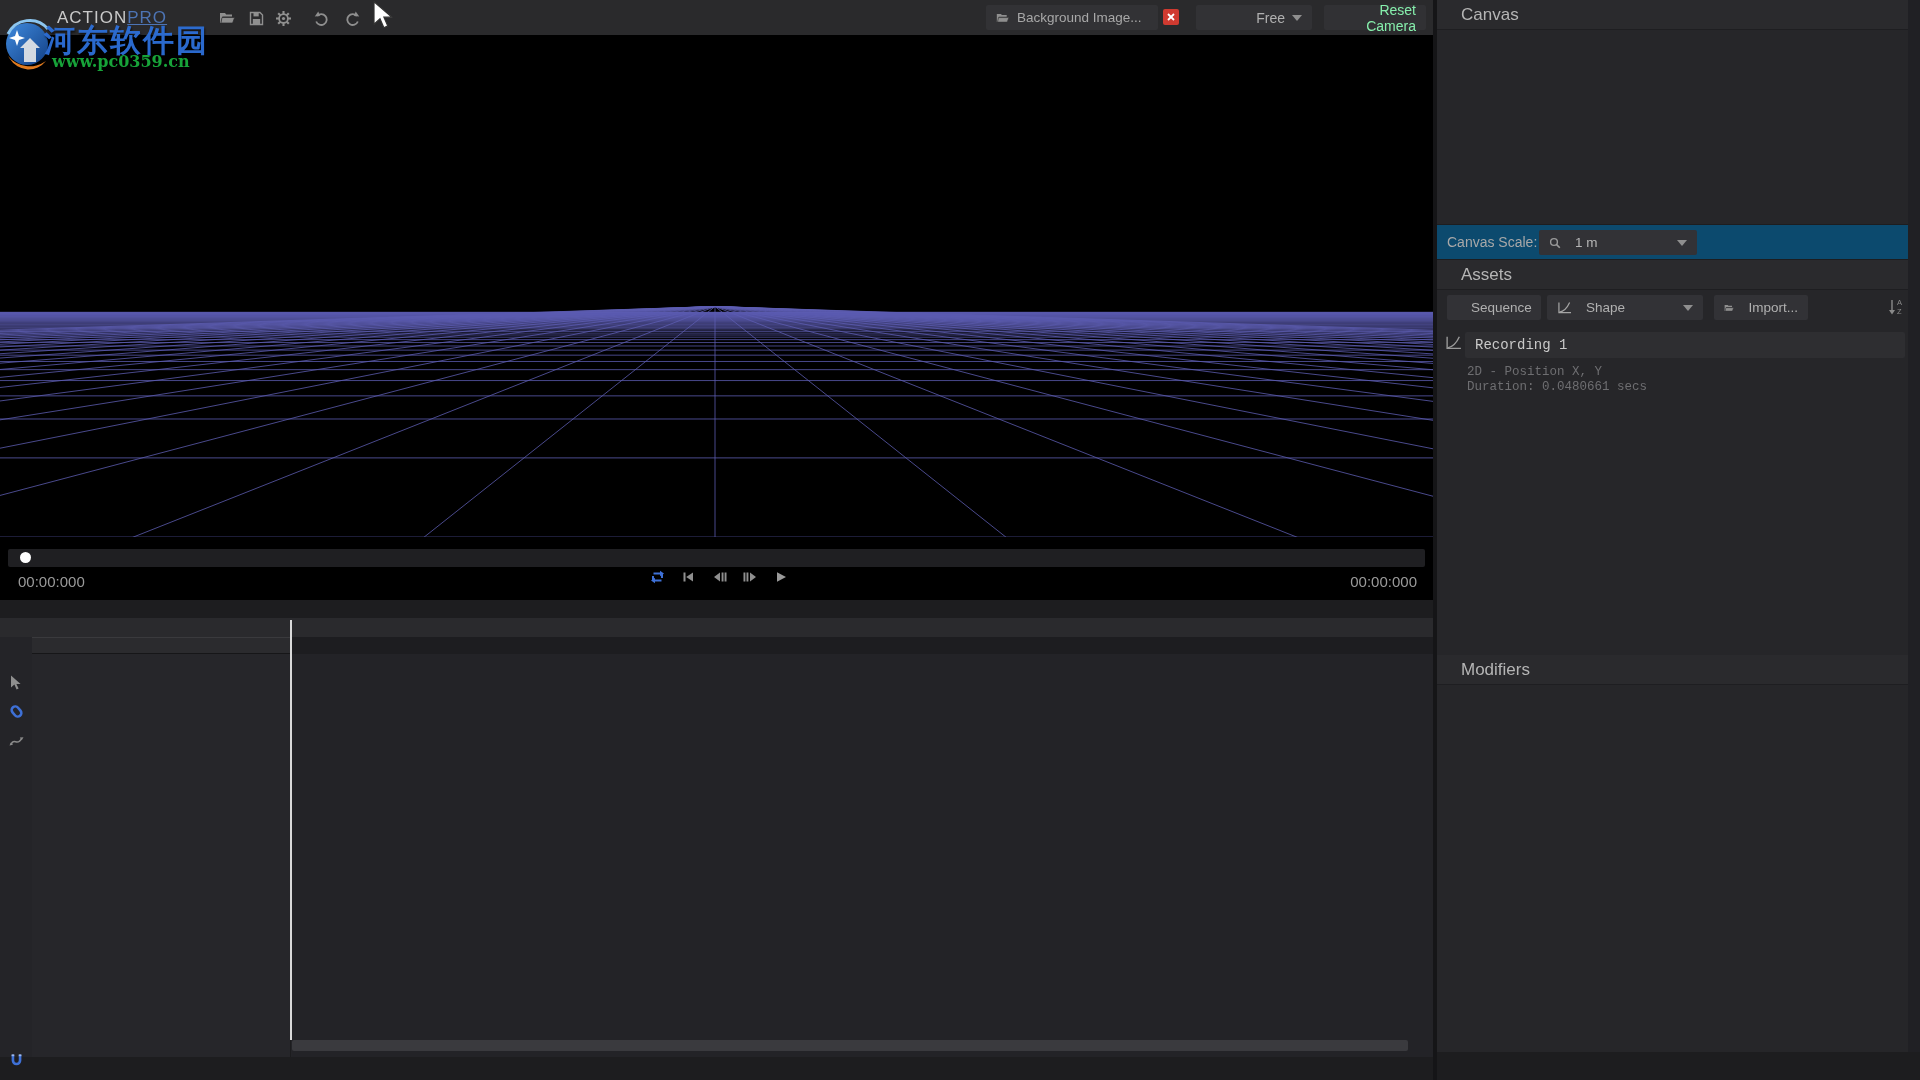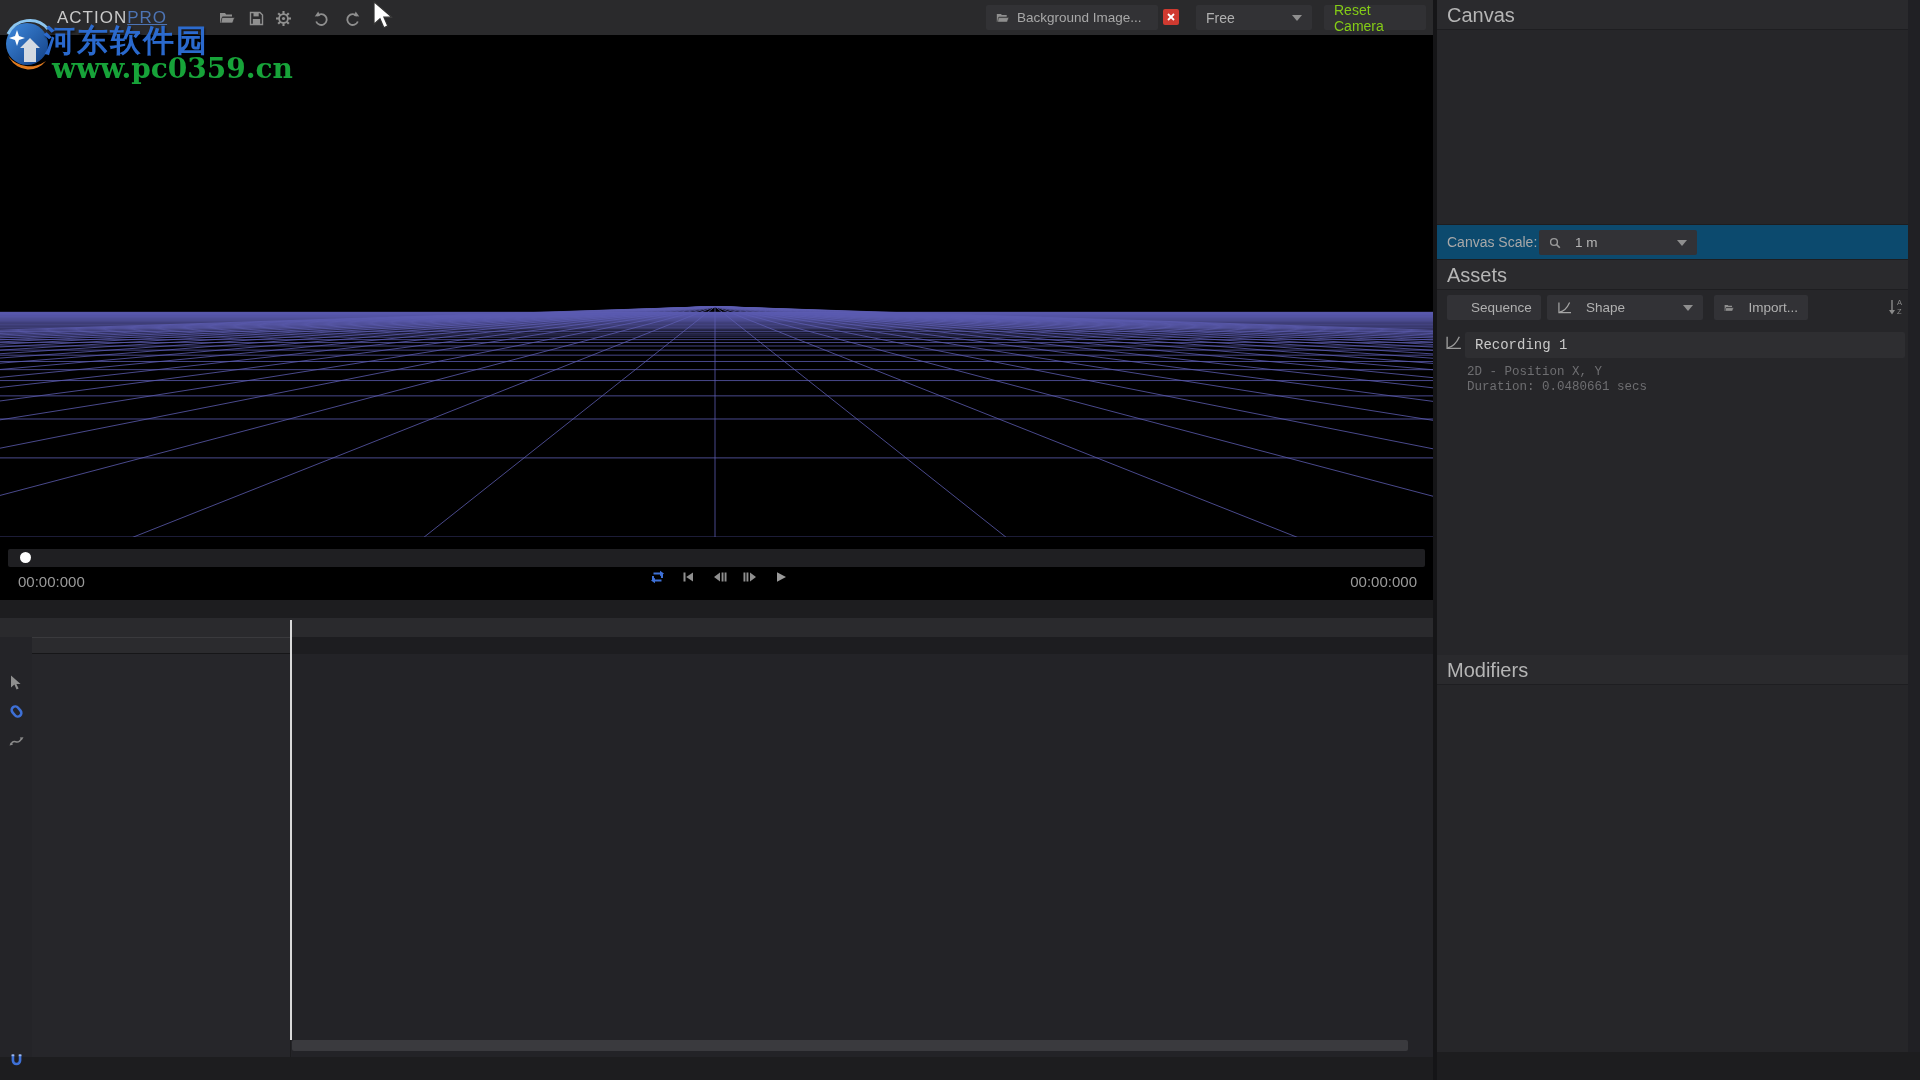--- a/index.html
+++ b/index.html
@@ -11,28 +11,28 @@
   #toolbar{left:0;top:0;width:1433px;height:35px;background:#2a2a2c;}
   .app-title{left:57px;top:8px;font-size:17px;letter-spacing:1px;}
   .app-title .t-main{color:#c9c9c9;}
   .app-title .t-accent{color:#4d74b4;text-decoration:underline;}
   .tb-icon{top:9px;width:18px;height:18px;display:flex;align-items:center;justify-content:center;cursor:pointer;}
   .tb-btn{display:flex;align-items:center;gap:7px;background:#323235;border-radius:2px;height:25px;
           padding:0 10px;font-size:13.5px;color:#a8a8a8;cursor:pointer;box-sizing:border-box;}
   #bg-image-btn{left:986px;top:5px;width:172px;}
   #bg-image-clear{left:1163px;top:9px;width:16px;height:16px;border-radius:2px;
                   display:flex;align-items:center;justify-content:center;cursor:pointer;background:var(--red,#cf3a30);}
-  #camera-mode{left:1196px;top:5px;width:116px;justify-content:space-between;font-size:14px;color:#b0b0b0;}
-  #reset-camera{left:1324px;top:5px;width:102px;justify-content:center;font-size:14px;color:#84cc16;background:#313134;}
+  #camera-mode{left:1196px;top:5px;width:116px;justify-content:flex-end;font-size:14px;color:#b0b0b0;}
+  #reset-camera{left:1324px;top:5px;width:102px;justify-content:center;font-size:14px;color:#86efac;background:#313134;text-align:right;}
 
   
   #watermark{left:0;top:0;width:360px;height:70px;z-index:50;pointer-events:none;margin-top:14px;}
   #wm-text{position:absolute;left:44px;top:6px;font-size:31px;font-weight:bold;color:var(--wm-blue,#2d6fd8);
            letter-spacing:2px;text-shadow:1px 2px 2px rgba(0,0,0,.6);opacity:.95;font-family:"DejaVu Sans",sans-serif;}
-  #wm-url{position:absolute;left:52px;top:38px;font-size:28px;font-weight:bold;color:var(--wm-green,#17a339);
+  #wm-url{position:absolute;left:52px;top:38px;font-size:16px;font-weight:bold;color:var(--wm-green,#17a339);
           font-family:"DejaVu Serif",serif;text-shadow:1px 1px 1px rgba(0,0,0,.5);}
 
   
   #viewport{left:0;top:35px;width:1433px;height:502px;background:#000;}
   #viewport svg{display:block;}
 
   
   #timeline{left:0;top:537px;width:1433px;height:63px;background:#000000;}
   #scrub-track{position:absolute;left:8px;top:12px;width:1417px;height:18px;background:#1f1f22;border-radius:2px;cursor:pointer;}
   #scrub-dot{position:absolute;left:20px;top:15px;width:11px;height:11px;border-radius:50%;background:#ffffff;cursor:grab;}
@@ -51,21 +51,21 @@
   #ds-trackhead{position:absolute;left:32px;top:19px;width:259px;height:17px;background:#2b2b2e;border-top:1px solid #3a3a3d;border-bottom:1px solid #161618;box-sizing:border-box;}
   #ds-grid{position:absolute;left:292px;top:19px;width:1141px;height:420px;background:#232327;}
   #ds-firstrow{position:absolute;left:292px;top:19px;width:1141px;height:17px;background:#1d1d20;}
   #playhead{position:absolute;left:290px;top:2px;width:2px;height:420px;background:var(--playhead,#d9d9d9);cursor:ew-resize;}
   #ds-hscroll{position:absolute;left:292px;top:422px;width:1116px;height:11px;background:#3a3a3e;border-radius:2px;cursor:pointer;}
 
   
   #rightgap{left:1433px;top:0;width:4px;height:1080px;background:#151517;}
   #rightpanel{left:1437px;top:0;width:483px;height:1052px;background:#262629;}
   .rp-header{position:absolute;left:0;width:483px;height:30px;background:#2a2a2d;border-bottom:1px solid #1e1e21;
-             font-size:20px;color:#b5b5b5;line-height:30px;padding-left:10px;box-sizing:border-box;}
+             font-size:17px;color:#b5b5b5;line-height:30px;padding-left:24px;box-sizing:border-box;}
   #rp-canvas-header{top:0;}
   #rp-scale-row{position:absolute;left:0;top:224px;width:565px;height:36px;background:#0c4a6e;
                 border-top:1px solid #1d1d1f;border-bottom:1px solid #1d1d1f;box-sizing:border-box;}
   #rp-scale-label{position:absolute;left:10px;top:0;line-height:34px;font-size:14px;color:#a8a8a8;}
   #rp-scale-dd{position:absolute;left:102px;top:5px;width:158px;height:25px;background:#323236;border-radius:2px;
                display:flex;align-items:center;gap:14px;padding:0 10px;box-sizing:border-box;font-size:13.5px;color:#b5b5b5;cursor:pointer;}
   #rp-scale-dd .dd-spacer{flex:1;}
   #rp-assets-header{top:260px;}
   #rp-assets-toolbar{position:absolute;left:0;top:290px;width:483px;height:36px;}
   .rp-btn{position:absolute;top:5px;height:25px;background:#323236;border-radius:2px;display:flex;align-items:center;

